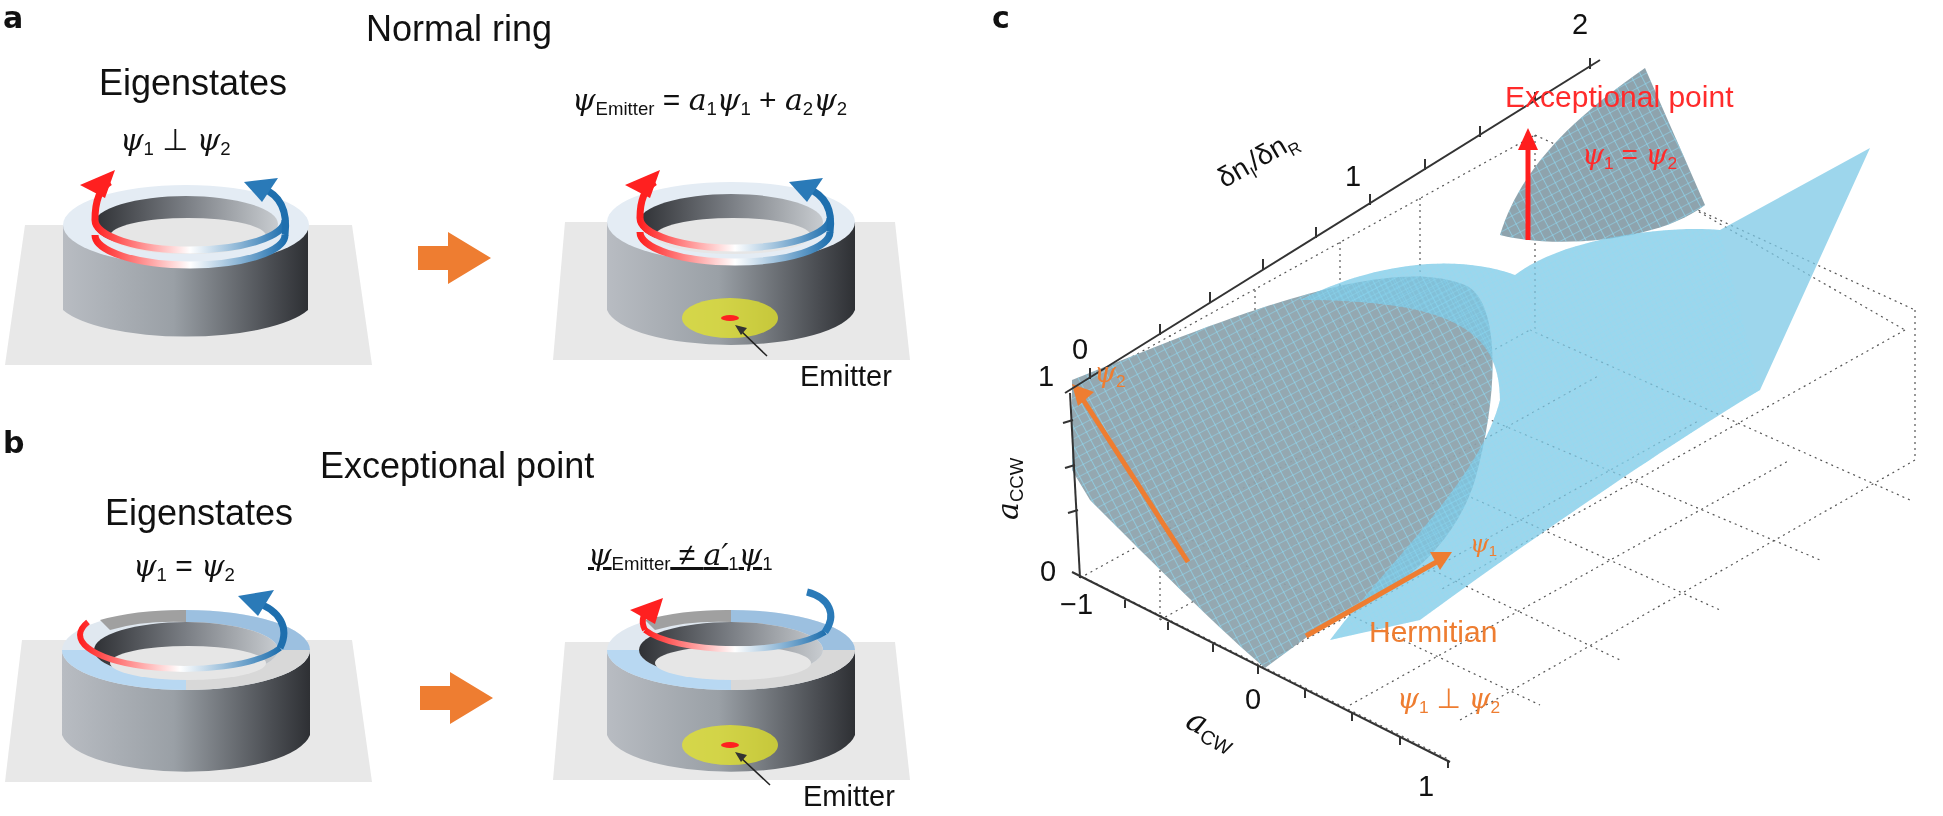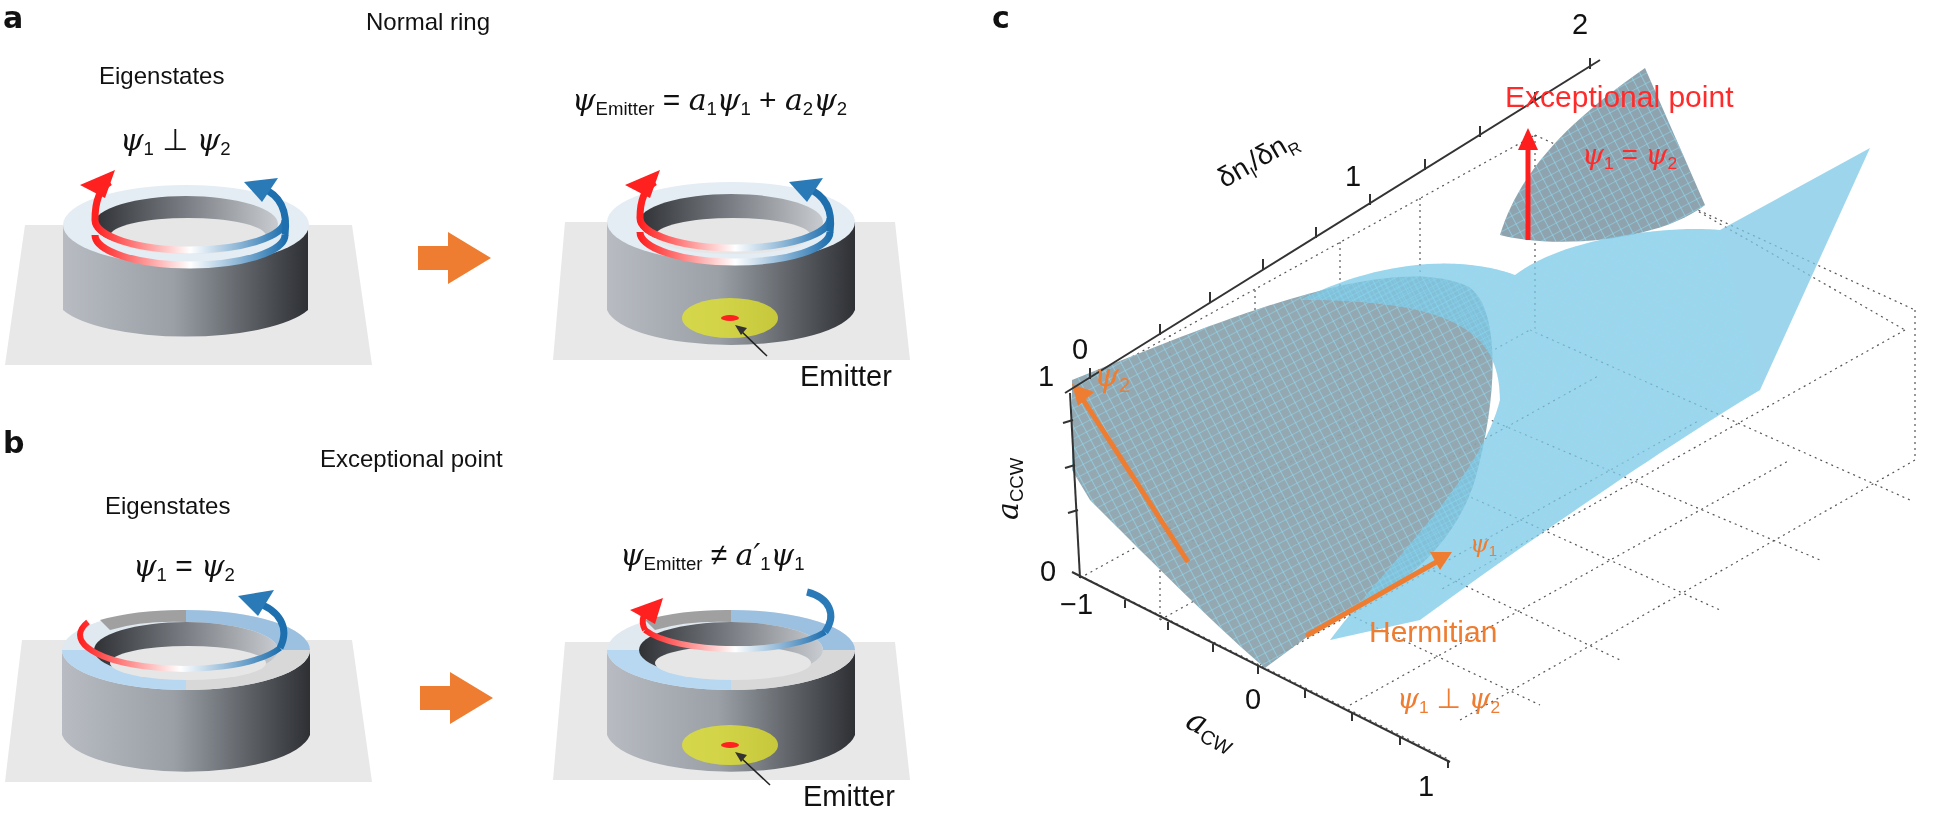--- a/index.html
+++ b/index.html
@@ -1,20 +1,20 @@
 <!DOCTYPE html>
 <html><head>
 <meta charset="utf-8">
 <style>
   html, body { margin: 0; padding: 0; background: #ffffff; }
   body { width: 1943px; height: 816px; position: relative; overflow: hidden;
          font-family: "Liberation Sans", "DejaVu Sans", sans-serif; color: #111; }
   .abs { position: absolute; }
   .panel-label { font-family: "DejaVu Sans", sans-serif; font-weight: bold; font-size: 30px; }
-  .title { font-size: 24px; white-space: nowrap; }
+  .title { font-size: 36px; white-space: nowrap; }
   .math { font-family: "DejaVu Serif", serif; font-style: italic; font-size: 30px; white-space: nowrap; }
   .math sub { font-size: 62%; font-style: normal; font-family: "Liberation Sans", sans-serif; vertical-align: -0.28em; }
   .math .up { font-style: normal; font-family: "Liberation Sans", sans-serif; }
   .tick { font-size: 29px; white-space: nowrap; }
   .orange { color: #ee7d31; }
   .red { color: #ff2b2b; }
   svg { position: absolute; overflow: visible; }
 </style>
 </head>
 <body>
@@ -87,21 +87,21 @@
 <div class="abs title" style="left:800px; top:360px; font-size:29px;">Emitter</div>
 
 <div class="abs panel-label" style="left:3px; top:425px;">b</div>
 <div class="abs title" style="left:320px; top:445px;">Exceptional point</div>
 <div class="abs title" style="left:105px; top:492px;">Eigenstates</div>
 
 <div class="abs math" style="left:133px; top:548px;">
   <span>ψ</span><sub>1</sub><span class="up"> = </span><span>ψ</span><sub>2</sub>
 </div>
 
-<div class="abs math" style="left:620px; top:537px;">
+<div class="abs math" style="left:588px; top:537px;text-decoration:underline;">
   <span>ψ</span><sub>Emitter</sub><span class="up"> ≠ </span><span>a′</span><sub>1</sub><span>ψ</span><sub>1</sub>
 </div>
 
 <svg style="left:0; top:590px;" width="380" height="210" viewBox="0 0 380 210">
   <polygon points="22,50 352,50 372,192 5,192" fill="#e8e8e8"></polygon>
   <path d="M62,60 L62,145 A125,42 0 0 0 310,145 L310,60 Z" fill="url(#wallG)"></path>
   <ellipse cx="186" cy="60" rx="124" ry="40" fill="#e0e8f0"></ellipse>
   <path d="M186,20 A124,40 0 0 1 310,60 L278,60 A92,28 0 0 0 186,32 Z" fill="#9cc0e0"></path>
   <path d="M186,20 A124,40 0 0 0 100,30 L110,40 A92,28 0 0 1 186,32 Z" fill="#a0a0a0"></path>
   <path d="M62,60 A124,40 0 0 0 186,100 L186,88 A92,28 0 0 1 94,60 Z" fill="#b8d8f2"></path>
@@ -244,21 +244,21 @@
 <div class="abs tick" style="left:1418px; top:770px;">1</div>
 <div class="abs math" style="left:1198px; top:700px; transform: rotate(28deg); transform-origin: left top; font-size:32px;">
   <span>a</span><sub>CW</sub>
 </div>
 
 <div class="abs title red" style="left:1505px; top:80px; font-size:30px;">Exceptional point</div>
 <div class="abs math red" style="left:1582px; top:138px; font-size:28px;">
   <span>ψ</span><sub>1</sub><span class="up"> = </span><span>ψ</span><sub>2</sub>
 </div>
 
-<div class="abs math orange" style="left:1094px; top:356px; font-size:32px;text-align:right;">
+<div class="abs math orange" style="left:1094px; top:356px; font-size:28px;text-align:right;">
   <span>ψ</span><sub>2</sub>
 </div>
 <div class="abs math orange" style="left:1470px; top:530px; font-size:24px;">
   <span>ψ</span><sub>1</sub>
 </div>
 
 <div class="abs title orange" style="left:1369px; top:615px; font-size:30px;">Hermitian</div>
 <div class="abs math orange" style="left:1397px; top:682px; font-size:28px;">
   <span>ψ</span><sub>1</sub><span class="up"> ⊥ </span><span>ψ</span><sub>2</sub>
 </div>

